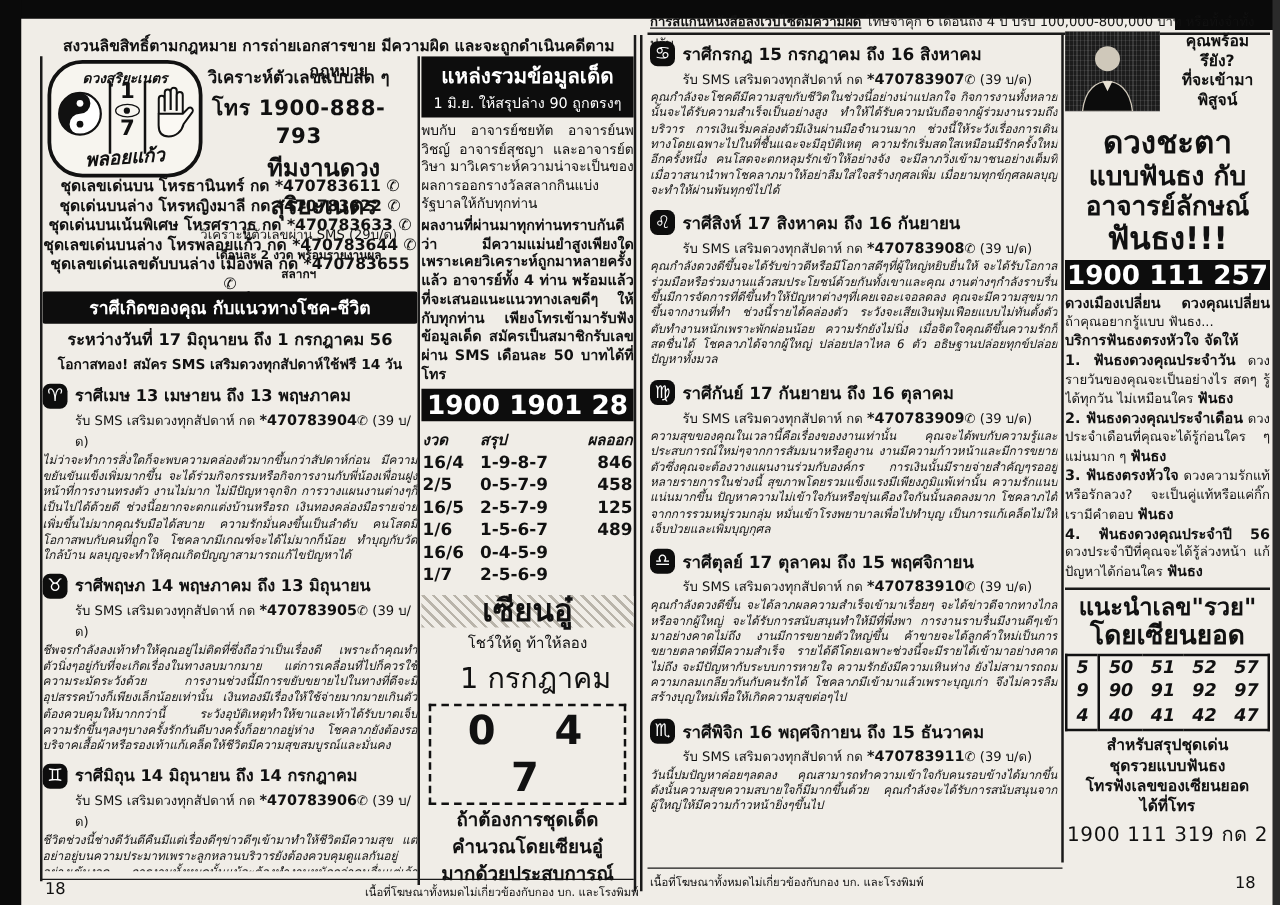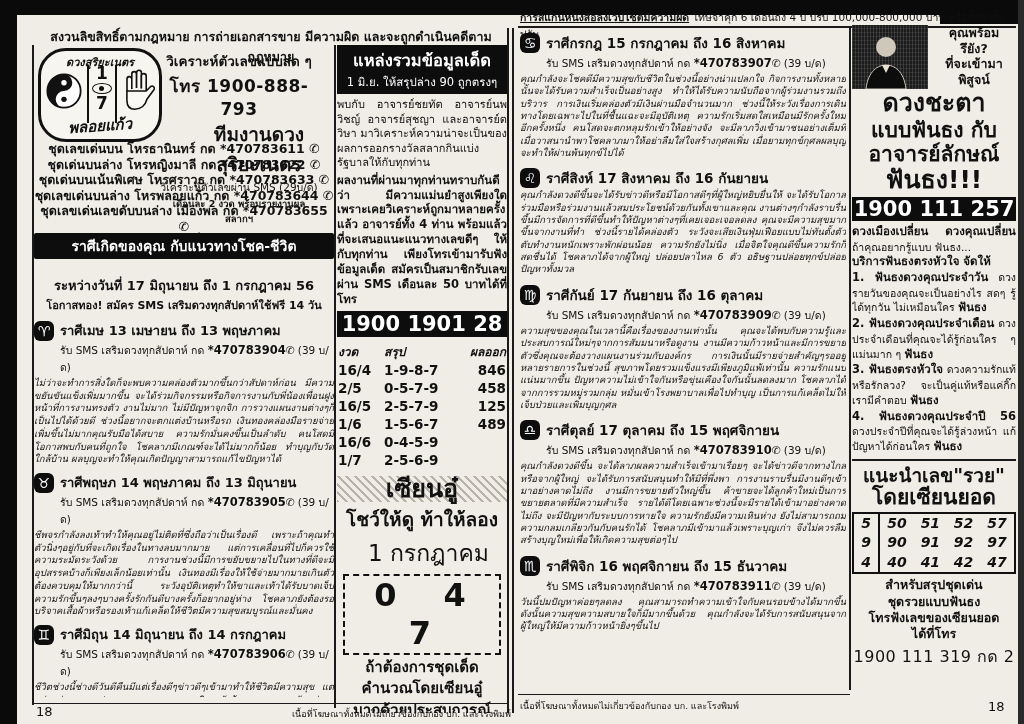--- a/index.html
+++ b/index.html
@@ -27,21 +27,21 @@
   .an1{font-size:13.5px;font-weight:bold;}
   .an-phone{font-size:17px;font-weight:bold;letter-spacing:.5px;}
   .an2{font-size:19px;font-weight:bold;margin-left:40px;}
   .an3{font-size:10.5px;}
   .an4{font-size:9.5px;font-weight:bold;}
   .sms-list{position:absolute;left:34px;top:141px;width:300px;text-align:center;}
   .sms-list div{font-size:12.5px;font-weight:bold;line-height:1.24;}
   .phg{font-weight:bold;}
   .lp-col{position:absolute;left:34px;top:233px;width:300px;height:464px;overflow:hidden;}
   .banner{background:#0d0d0d;color:#fff;font-weight:bold;font-size:14px;text-align:center;padding:2px 0;border-radius:2px;}
-  .bsub1{font-size:13px;font-weight:bold;text-align:center;margin-top:16px;}
+  .bsub1{font-size:13px;font-weight:bold;text-align:center;margin-top:2px;}
   .bsub2{font-size:11px;font-weight:bold;text-align:center;}
   .zsec{margin-top:6px;}
   .zhead{display:flex;align-items:center;gap:6px;}
   .zicon{display:inline-flex;align-items:center;justify-content:center;width:20px;height:20px;background:#0d0d0d;color:#fff;border-radius:6px;font-size:14px;flex:0 0 auto;}
   .ztitle{font-size:13px;font-weight:bold;}
   .zsms{font-size:10.5px;margin:1px 0 1px 26px;}
   .zsms b{font-size:11.5px;}
   .zbody{font-size:9.5px;line-height:1.34;text-align:justify;font-style:italic;}
   .pageno{position:absolute;font-size:13px;}
   .footer-note{position:absolute;font-size:9px;}
@@ -51,39 +51,39 @@
   .hot1{font-size:16.5px;font-weight:bold;}
   .hot2{font-size:11.5px;}
   .mid-para{font-size:11px;line-height:1.32;text-align:justify;margin-top:4px;}
   .mid-para2{font-size:11.5px;font-weight:bold;line-height:1.3;text-align:justify;margin-top:2px;}
   .midphone{background:#0d0d0d;color:#fff;font-size:21px;font-weight:bold;margin-top:4px;padding:1px 0;}
   .rtable{width:100%;margin-top:4px;border-collapse:collapse;}
   .rtable th{font-size:12px;font-style:italic;font-weight:bold;text-align:left;}
   .rtable td{font-size:13.5px;font-weight:bold;text-align:left;line-height:1.18;}
   .rtable .c3{text-align:right;}
   .sian-strip{margin-top:6px;background:repeating-linear-gradient(45deg,#b9b4aa 0 2px,#f0ede7 2px 6px);font-size:25px;font-weight:bold;line-height:1.05;}
-  .sian-tag{font-size:19px;font-weight:bold;margin-top:2px;}
+  .sian-tag{font-size:12px;font-weight:normal;margin-top:2px;}
   .sian-date{font-size:23px;margin-top:1px;margin-left:13px;}
   .numbox{margin:3px 6px 0;border:2px dashed #111;font-size:32px;font-weight:bold;letter-spacing:18px;padding-left:14px;line-height:1.2;}
   .pitch{font-size:15px;font-weight:bold;line-height:1.25;margin-top:3px;}
   .callword{font-size:14.5px;font-weight:bold;margin-top:2px;}
   
   .rp-disclaimer{position:absolute;left:520px;top:9px;width:496px;font-size:10.5px;}
   .rp-main{position:absolute;left:520px;top:30px;width:326px;height:662px;overflow:hidden;}
   .rp-main .ztitle{font-size:13.5px;}
   .rp-main .zbody{font-size:9.5px;line-height:1.3;}
   .rp-main .zsec{margin-top:8px;}
   
   .rcol{position:absolute;left:852px;top:25px;width:164px;height:666px;overflow:hidden;}
   .photo-row{display:flex;gap:4px;}
   .photo{width:76px;height:64px;background:#1c1c1c;position:relative;overflow:hidden;flex:0 0 auto;
          background-image:repeating-linear-gradient(90deg,rgba(255,255,255,.12) 0 1px,transparent 1px 3px),repeating-linear-gradient(0deg,rgba(255,255,255,.08) 0 1px,transparent 1px 4px);}
   .ready{flex:1;text-align:center;font-size:12.5px;font-weight:bold;line-height:1.25;}
   .headline{text-align:center;font-weight:bold;}
-  .hl1{font-size:25px;line-height:1.15;}
+  .hl1{font-size:25px;line-height:1.15;margin-top:11px;}
   .hl2{font-size:21px;line-height:1.15;}
   .hl3{font-size:21px;line-height:1.15;}
   .hl4{font-size:25px;line-height:1.15;}
   .rphone{background:#0d0d0d;color:#fff;font-size:21px;font-weight:bold;text-align:center;margin-top:2px;}
   .rtext{font-size:10.5px;line-height:1.38;text-align:justify;margin-top:3px;}
   .rtext .svc-b{font-weight:bold;font-size:11.5px;}
   .rtext .tail-b{font-weight:bold;font-size:11.5px;}
   .sy-h1{font-size:19px;font-weight:bold;text-align:center;line-height:1.1;margin-top:4px;}
   .sy-h2{font-size:21px;font-weight:bold;text-align:center;line-height:1.1;}
   .sytable{width:100%;border:2px solid #111;border-collapse:collapse;margin-top:3px;}
@@ -263,20 +263,21 @@
           <span class="ztitle">ราศีกรกฎ 15 กรกฎาคม ถึง 16 สิงหาคม</span>
         </div>
       <div class="zsms"><span>รับ SMS เสริมดวงทุกสัปดาห์ กด</span> <b>*470783907</b><span class="phg">✆</span> <span>(39 บ/ด)</span></div>
       <div class="zbody">คุณกำลังจะโชคดีมีความสุขกับชีวิตในช่วงนี้อย่างน่าแปลกใจ กิจการงานทั้งหลายนั้นจะได้รับความสำเร็จเป็นอย่างสูง ทำให้ได้รับความนับถือจากผู้ร่วมงานรวมถึงบริวาร การเงินเริ่มคล่องตัวมีเงินผ่านมือจำนวนมาก ช่วงนี้ให้ระวังเรื่องการเดินทางโดยเฉพาะไปในที่ชื้นแฉะจะมีอุบัติเหตุ ความรักเริ่มสดใสเหมือนมีรักครั้งใหม่อีกครั้งหนึ่ง คนโสดจะตกหลุมรักเข้าให้อย่างจัง จะมีลาภวิ่งเข้ามาชนอย่างเต็มที่ เมื่อวาสนานำพาโชคลาภมาให้อย่าลืมใส่ใจสร้างกุศลเพิ่ม เมื่อยามทุกข์กุศลผลบุญจะทำให้ผ่านพ้นทุกข์ไปได้</div>
     </div>
     <div class="zsec">
       <div class="zhead">
           <span class="zicon">♌</span>
           <span class="ztitle">ราศีสิงห์ 17 สิงหาคม ถึง 16 กันยายน</span>
         </div>
+      <div class="zsms"><span>รับ SMS เสริมดวงทุกสัปดาห์ กด</span> <b>*470783908</b><span class="phg">✆</span> <span>(39 บ/ด)</span></div>
       <div class="zbody">คุณกำลังดวงดีขึ้นจะได้รับข่าวดีหรือมีโอกาสดีๆที่ผู้ใหญ่หยิบยื่นให้ จะได้รับโอกาสร่วมมือหรือร่วมงานแล้วสมประโยชน์ด้วยกันทั้งเขาและคุณ งานต่างๆกำลังราบรื่นขึ้นมีการจัดการที่ดีขึ้นทำให้ปัญหาต่างๆที่เคยเจอะเจอลดลง คุณจะมีความสุขมากขึ้นจากงานที่ทำ ช่วงนี้รายได้คล่องตัว ระวังจะเสียเงินฟุ่มเฟือยแบบไม่ทันตั้งตัว ตับทำงานหนักเพราะพักผ่อนน้อย ความรักยังไม่นิ่ง เมื่อจิตใจคุณดีขึ้นความรักก็สดชื่นได้ โชคลาภได้จากผู้ใหญ่ ปล่อยปลาไหล 6 ตัว อธิษฐานปล่อยทุกข์ปล่อยปัญหาทั้งมวล</div>
     </div>
     <div class="zsec">
       <div class="zhead">
           <span class="zicon">♍</span>
           <span class="ztitle">ราศีกันย์ 17 กันยายน ถึง 16 ตุลาคม</span>
         </div>
       <div class="zsms"><span>รับ SMS เสริมดวงทุกสัปดาห์ กด</span> <b>*470783909</b><span class="phg">✆</span> <span>(39 บ/ด)</span></div>
       <div class="zbody">ความสุขของคุณในเวลานี้คือเรื่องของงานเท่านั้น คุณจะได้พบกับความรู้และประสบการณ์ใหม่ๆจากการสัมมนาหรือดูงาน งานมีความก้าวหน้าและมีการขยายตัวซึ่งคุณจะต้องวางแผนงานร่วมกับองค์กร การเงินนั้นมีรายจ่ายสำคัญๆรออยู่หลายรายการในช่วงนี้ สุขภาพโดยรวมแข็งแรงมีเพียงภูมิแพ้เท่านั้น ความรักแนบแน่นมากขึ้น ปัญหาความไม่เข้าใจกันหรือขุ่นเคืองใจกันนั้นลดลงมาก โชคลาภได้จากการรวมหมู่รวมกลุ่ม หมั่นเข้าโรงพยาบาลเพื่อไปทำบุญ เป็นการแก้เคล็ดไม่ให้เจ็บป่วยและเพิ่มบุญกุศล</div>
     </div>

